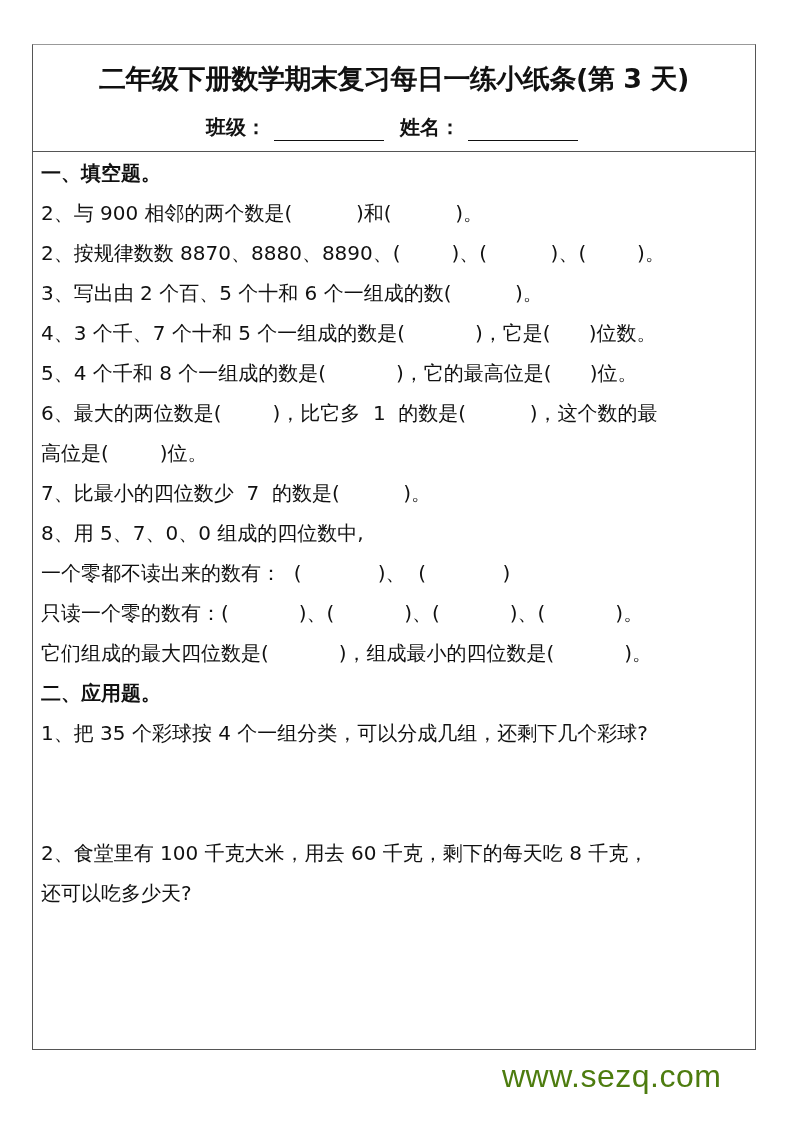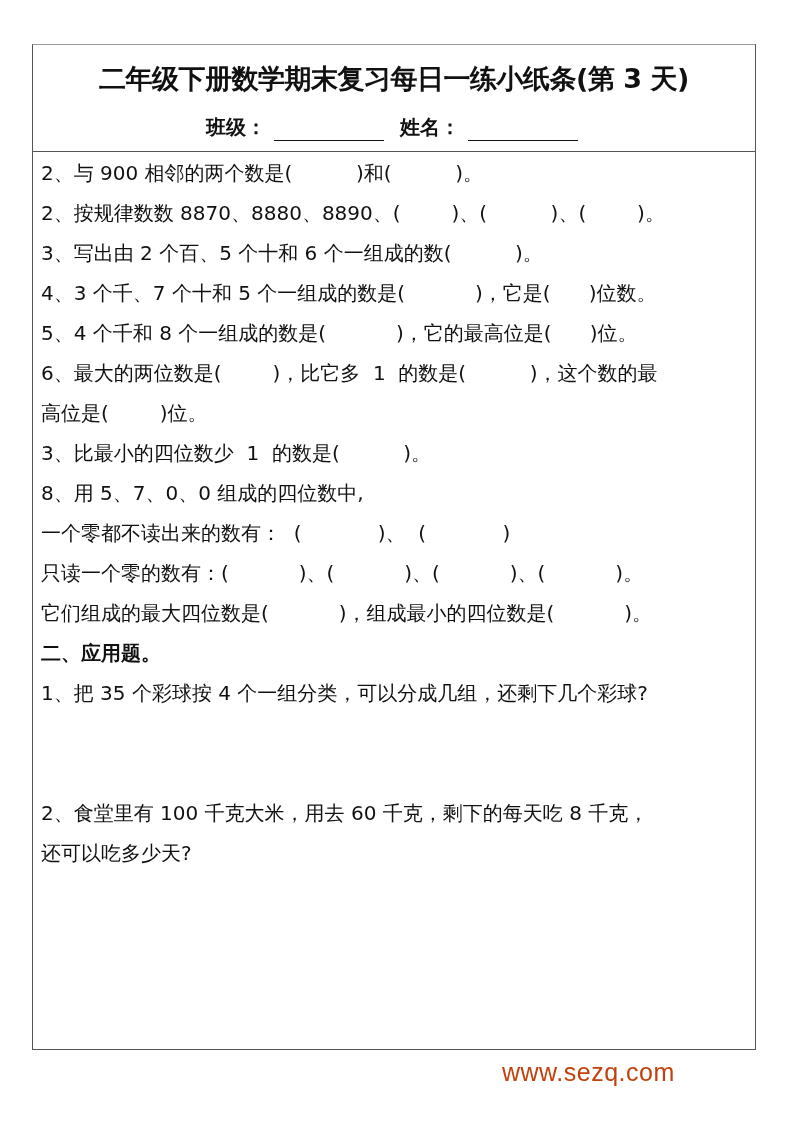--- a/index.html
+++ b/index.html
@@ -86,22 +86,22 @@
     .section-title {
       font-weight: bold;
     }
     .spacer-lg { height: 80px; }
     .spacer-end { height: 80px; }
     .watermark {
       position: absolute;
       left: 502px;
       top: 1058px;
       font-family: "Liberation Sans", sans-serif;
-      font-size: 25px;
-      color: #c2410c;
+      font-size: 32px;
+      color: #4d7c0f;
       letter-spacing: 0.5px;
     }
   </style>
 </head>
 <body>
 
 <div class="sheet">
   <div class="header">
     <div class="title">二年级下册数学期末复习每日一练小纸条(第 3 天)</div>
     <div class="info-row">
@@ -110,28 +110,29 @@
         <span class="blank-line"></span>
       </div>
       <div class="info-field">
         <span class="info-label">姓名：</span>
         <span class="blank-line"></span>
       </div>
     </div>
   </div>
 
   <div class="content">
+    <div class="line section-title">一、填空题。</div>
     <div class="line">2、与 900 相邻的两个数是(          )和(          )。</div>
     <div class="line">2、按规律数数 8870、8880、8890、(        )、(          )、(        )。</div>
     <div class="line">3、写出由 2 个百、5 个十和 6 个一组成的数(          )。</div>
     <div class="line">4、3 个千、7 个十和 5 个一组成的数是(           )，它是(      )位数。</div>
     <div class="line">5、4 个千和 8 个一组成的数是(           )，它的最高位是(      )位。</div>
     <div class="line">6、最大的两位数是(        )，比它多  1  的数是(          )，这个数的最</div>
     <div class="line">高位是(        )位。</div>
-    <div class="line">3、比最小的四位数少  1  的数是(          )。</div>
+    <div class="line">7、比最小的四位数少  7  的数是(          )。</div>
     <div class="line">8、用 5、7、0、0 组成的四位数中,</div>
     <div class="line">一个零都不读出来的数有：  (            )、  (            )</div>
     <div class="line">只读一个零的数有：(           )、(           )、(           )、(           )。</div>
     <div class="line">它们组成的最大四位数是(           )，组成最小的四位数是(           )。</div>
 
     <div class="line section-title">二、应用题。</div>
     <div class="line">1、把 35 个彩球按 4 个一组分类，可以分成几组，还剩下几个彩球?</div>
     <div class="spacer-lg"></div>
     <div class="line">2、食堂里有 100 千克大米，用去 60 千克，剩下的每天吃 8 千克，</div>
     <div class="line">还可以吃多少天?</div>

